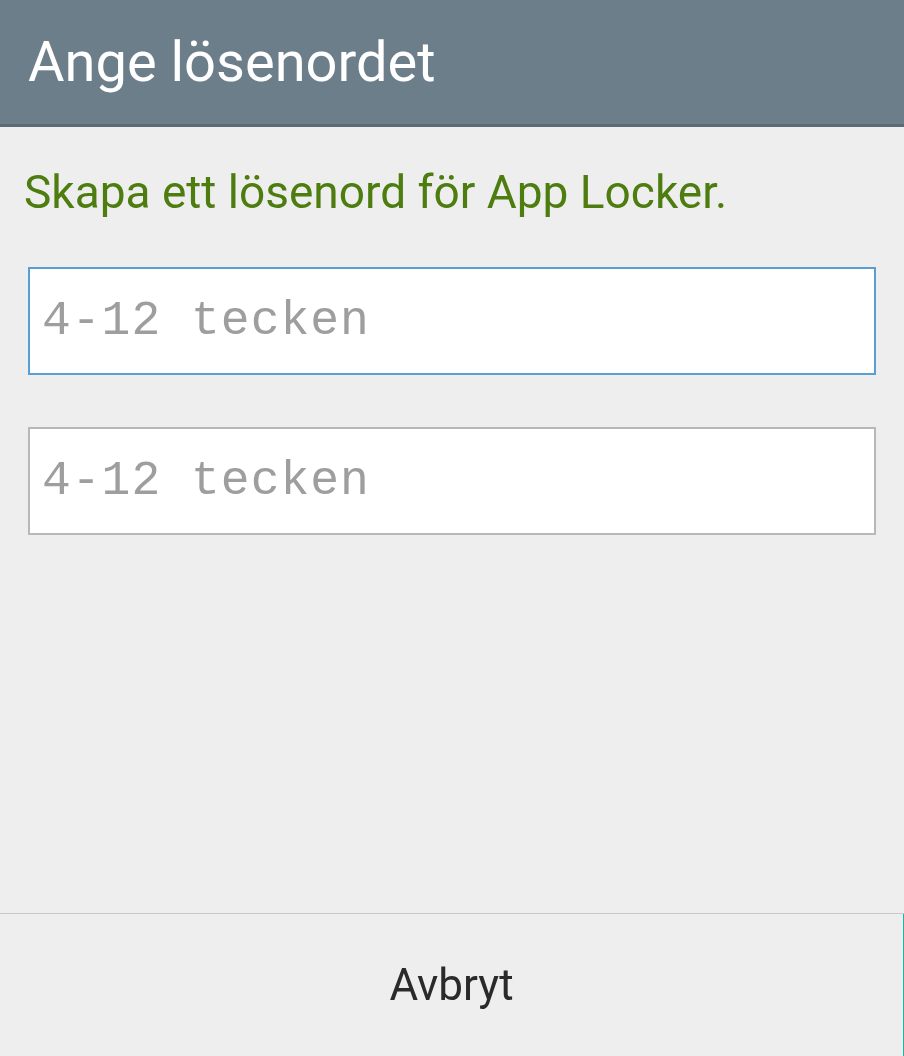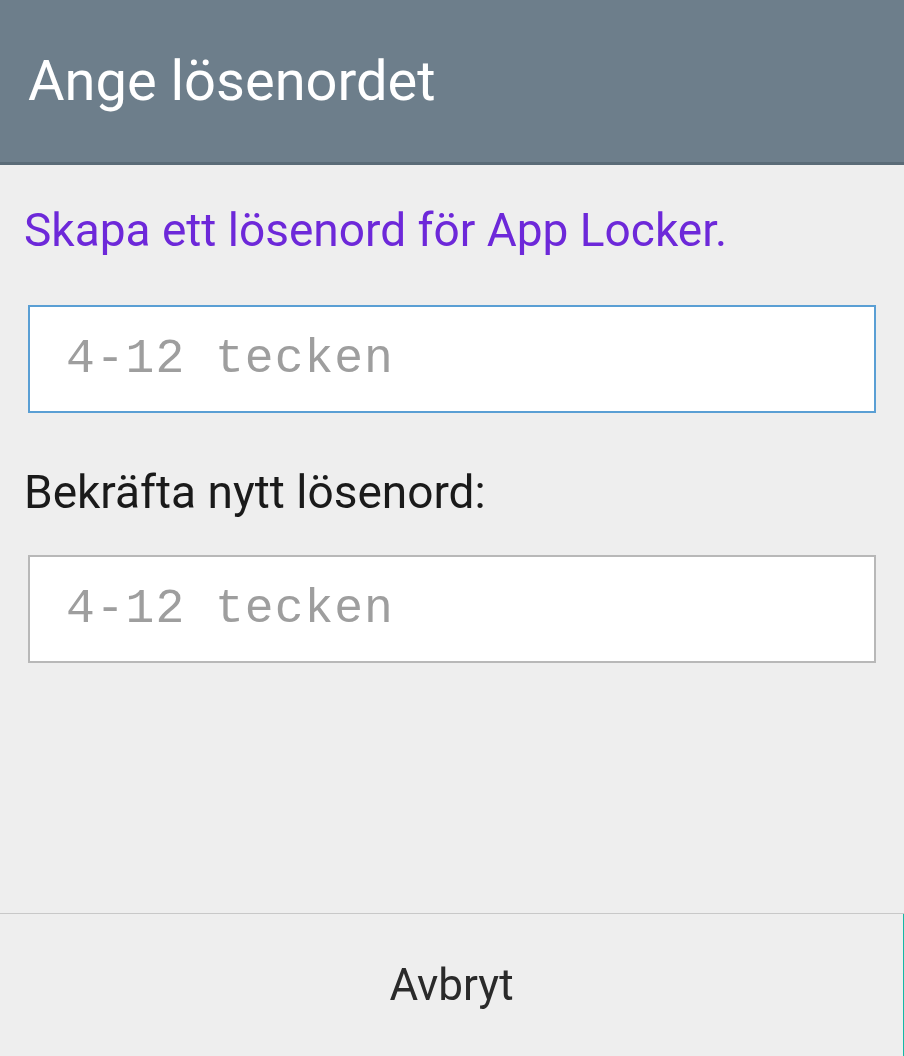--- a/index.html
+++ b/index.html
@@ -12,53 +12,53 @@
       width: 904px;
       height: 1056px;
       background: #eeeeee;
       overflow: hidden;
       display: flex;
       flex-direction: column;
     }
     .header {
       background: #6d7e8b;
       border-bottom: 3px solid #5a6b77;
-      padding: 48px 28px;
+      padding: 29px 28px;
     }
     .header-title {
       color: #ffffff;
       font-size: 56px;
       font-weight: 400;
     }
     .content {
       flex: 1;
       padding: 38px 24px 0 24px;
       background: #eeeeee;
     }
     .description {
       font-size: 46px;
-      color: #6d28d9;
+      color: #4d7c0f;
       margin-bottom: 48px;
     }
     .field-label {
       font-size: 46px;
       color: #1a1a1a;
       margin-bottom: 36px;
     }
     .input-wrapper {
       margin-bottom: 52px;
       padding: 0 4px;
     }
     .text-input {
       width: 100%;
       height: 108px;
       font-size: 48px;
       font-family: "Courier New", monospace;
       color: #333;
-      padding: 0 36px;
+      padding: 0 12px;
       background: #ffffff;
       border: 2px solid #b8b8b8;
       outline: none;
     }
     .text-input.focused {
       border: 2px solid #5a9fd4;
     }
     .text-input::placeholder {
       color: #9e9e9e;
       font-family: "Courier New", monospace;
@@ -90,21 +90,20 @@
   <div class="header-title">Ange lösenordet</div>
 </div>
 
 <div class="content">
   <div class="description">Skapa ett lösenord för App Locker.</div>
 
   <div class="input-wrapper">
     <input type="text" class="text-input focused" placeholder="4-12 tecken" style="">
   </div>
 
-  <div class="field-label">Bekräfta nytt lösenord:</div>
   <div class="input-wrapper">
     <input type="text" class="text-input" placeholder="4-12 tecken" style="">
   </div>
 </div>
 
 <div class="button-bar">
   <button class="button">Avbryt</button>
 </div>
 
 </body></html>

